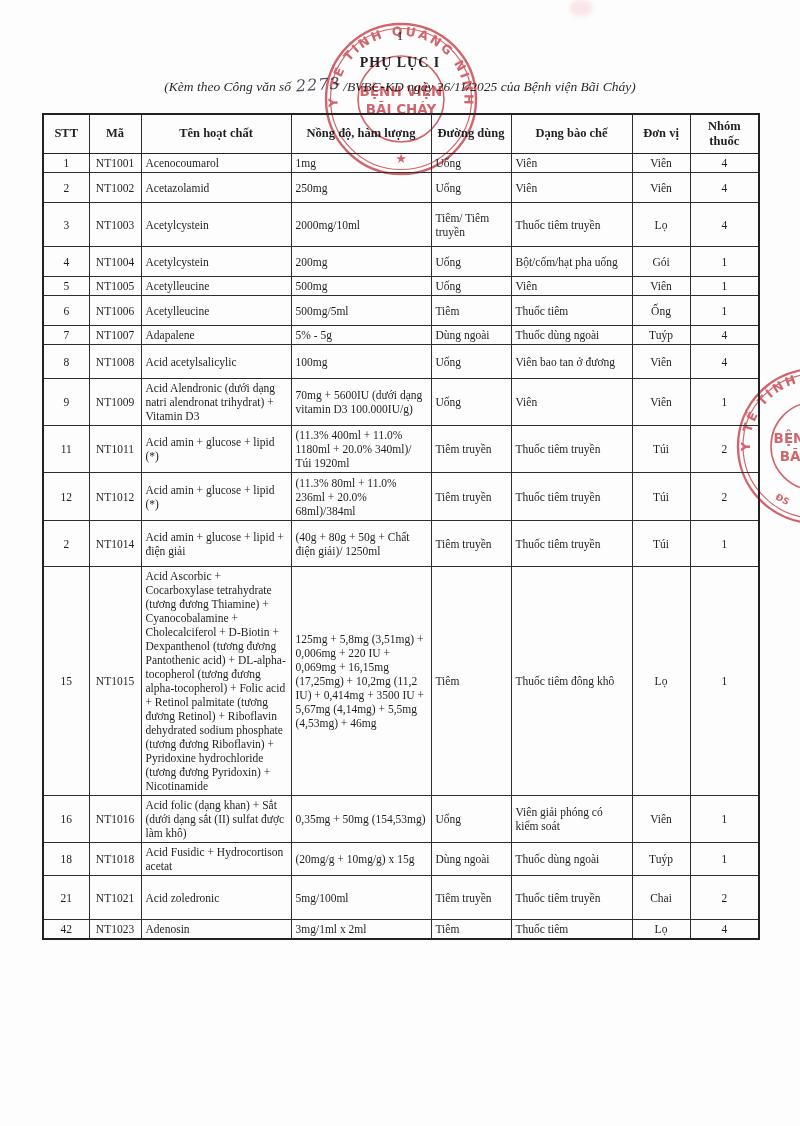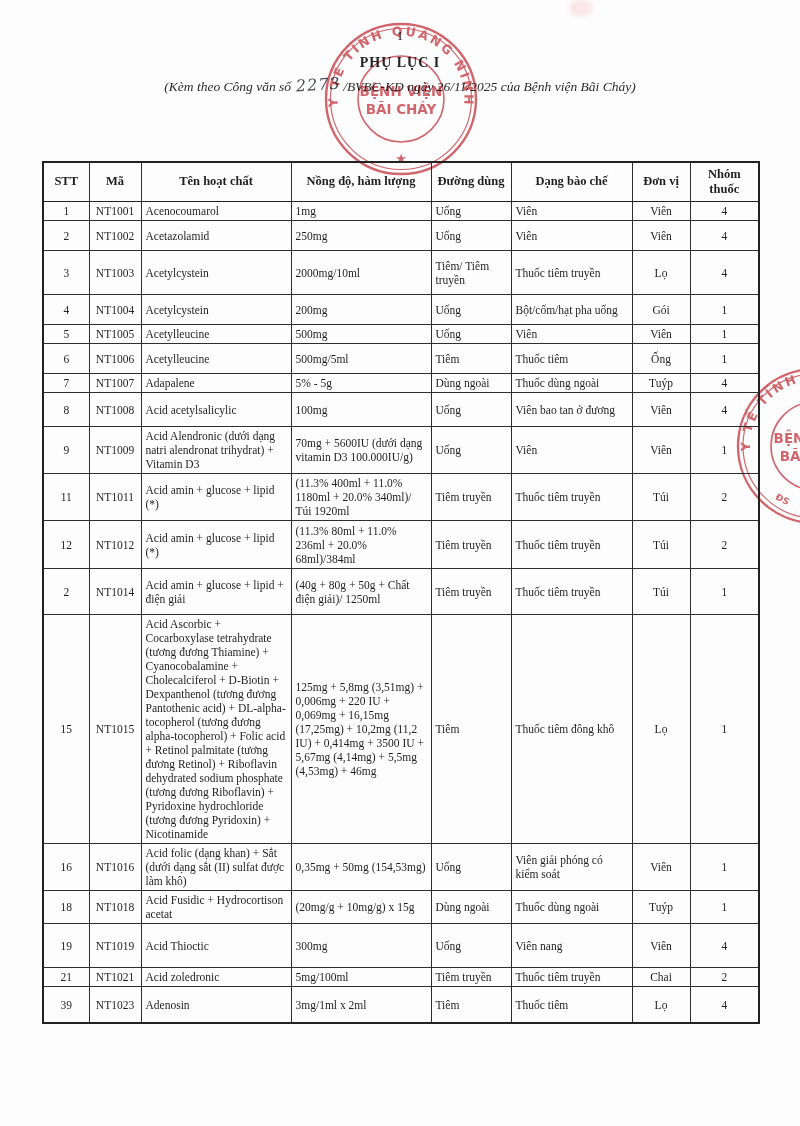--- a/index.html
+++ b/index.html
@@ -25,21 +25,21 @@
   .handwritten{
     display:inline-block;
     font-family:"DejaVu Serif", serif;font-style:italic;
     font-size:16px;color:#4b4f58;transform:rotate(-4deg) translateY(-1px);
     letter-spacing:1px;margin:0 2px;
   }
 
   table.drug-table{
     position:absolute;top:113px;left:42px;width:716px;
     border-collapse:collapse;table-layout:fixed;
-    font-size:11.5px;line-height:1.22;margin-top:48px;
+    font-size:11.5px;line-height:1.22;
   }
   .drug-table th,.drug-table td{
     border:1px solid #2e2e2e;padding:2px 4px;vertical-align:middle;
     overflow:hidden;word-wrap:break-word;
   }
   .drug-table{border:2px solid #222;}
   .drug-table thead th{
     font-size:12.5px;font-weight:bold;text-align:center;height:34px;
     border-bottom:1.5px solid #222;
   }
@@ -291,41 +291,31 @@
           <td class="c">18</td>
           <td class="c">NT1018</td>
           <td class="l">Acid Fusidic + Hydrocortison acetat</td>
           <td class="l">(20mg/g + 10mg/g) x 15g</td>
           <td class="l">Dùng ngoài</td>
           <td class="l">Thuốc dùng ngoài</td>
           <td class="c">Tuýp</td>
           <td class="c">1</td>
         </tr>
         <tr>
-          <td class="c">19</td>
-          <td class="c">NT1019</td>
-          <td class="l">Acid Thioctic</td>
-          <td class="l">300mg</td>
-          <td class="l">Uống</td>
-          <td class="l">Viên nang</td>
-          <td class="c">Viên</td>
-          <td class="c">4</td>
-        </tr>
-        <tr>
           <td class="c">21</td>
           <td class="c">NT1021</td>
           <td class="l">Acid zoledronic</td>
           <td class="l">5mg/100ml</td>
           <td class="l">Tiêm truyền</td>
           <td class="l">Thuốc tiêm truyền</td>
           <td class="c">Chai</td>
           <td class="c">2</td>
         </tr>
         <tr>
-          <td class="c">39</td>
+          <td class="c">42</td>
           <td class="c">NT1023</td>
           <td class="l">Adenosin</td>
           <td class="l">3mg/1ml x 2ml</td>
           <td class="l">Tiêm</td>
           <td class="l">Thuốc tiêm</td>
           <td class="c">Lọ</td>
           <td class="c">4</td>
         </tr>
       </tbody>
   </table>

